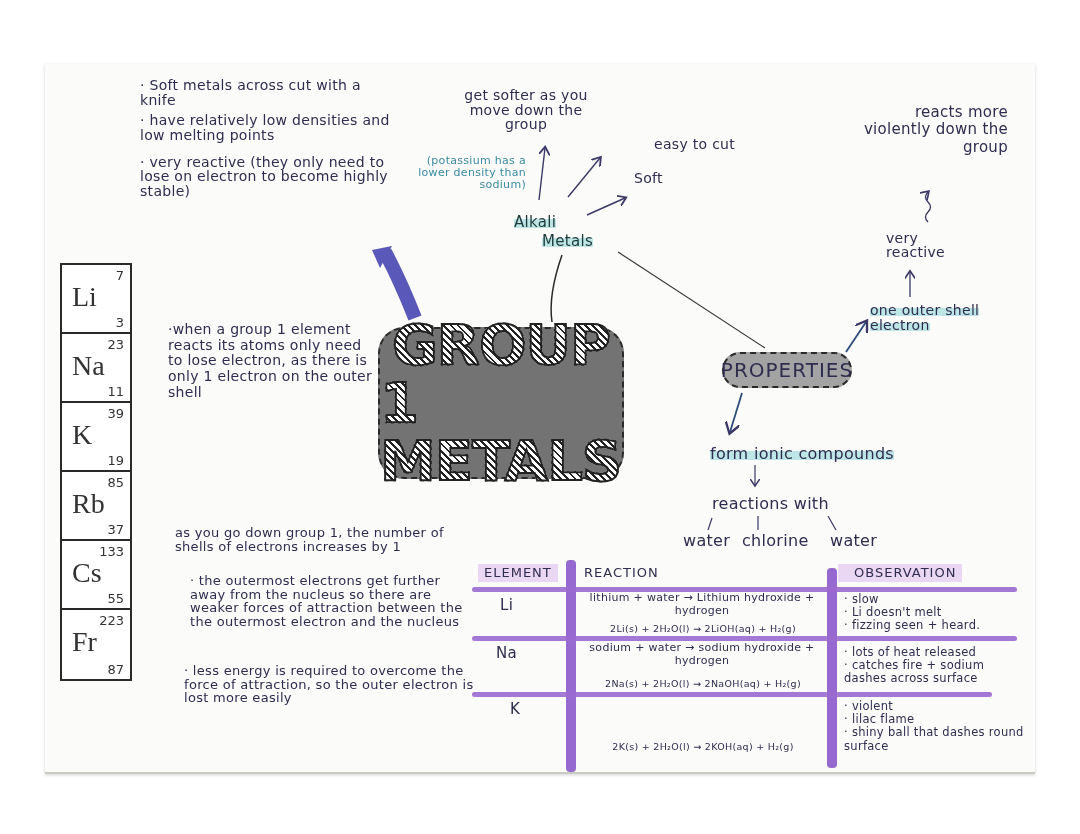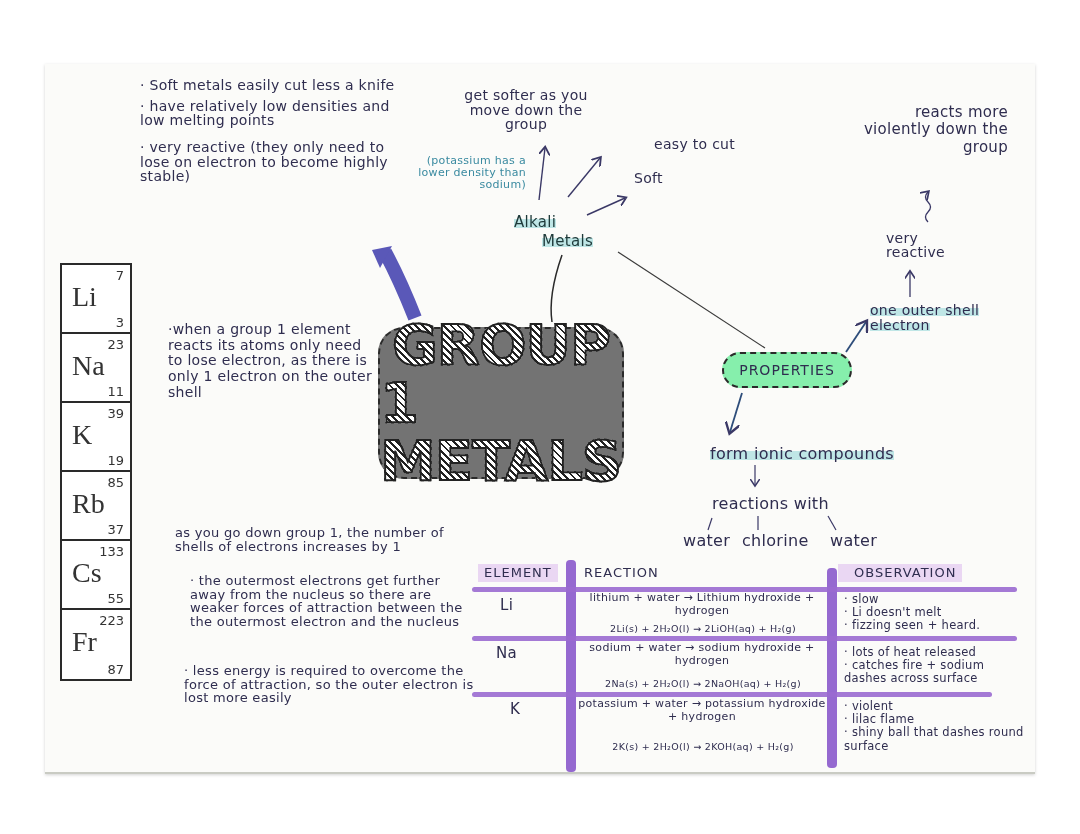--- a/index.html
+++ b/index.html
@@ -41,21 +41,21 @@
     -webkit-text-stroke: 2px #222;
     background: repeating-linear-gradient(45deg, #222 0 2px, #fff 2px 5px);
     -webkit-background-clip: text; background-clip: text;
     letter-spacing: -1px;
   }
 
   .props-cloud {
     left: 722px; top: 352px; width: 130px; height: 36px;
     border: 2px dashed #2a2a2a; border-radius: 18px;
     display: flex; align-items: center; justify-content: center;
-    font-size: 14px; letter-spacing: 1px; background: #86efac;
+    font-size: 20px; letter-spacing: 1px; background: #a3a3a3;
   }
 
   
   .rtable { left: 472px; top: 560px; width: 550px; height: 212px; }
   .rt-head { position: absolute; top: 4px; font-size: 13px; letter-spacing: 1px; padding: 2px 6px; }
   .rt-hline { position: absolute; height: 5px; background: #9a6ad0; border-radius: 3px; opacity: 0.9; }
   .rt-vline { position: absolute; width: 10px; background: #8c5ccc; border-radius: 4px; opacity: 0.92; }
   .rt-el { position: absolute; font-size: 15px; }
   .rt-rx { position: absolute; font-size: 11px; text-align: center; width: 248px; line-height: 1.15; }
   .rt-eq { position: absolute; font-size: 9.5px; width: 250px; text-align: center; }
@@ -96,21 +96,21 @@
 
   <path d="M755,465 L755,485" stroke="#3a3866" stroke-width="1.2" fill="none" marker-end="url(#ah)"></path>
 
   <path d="M712,518 L708,530" stroke="#3a3866" stroke-width="1.2"></path>
   <path d="M758,516 L758,530" stroke="#3a3866" stroke-width="1.2"></path>
   <path d="M828,516 L836,530" stroke="#3a3866" stroke-width="1.2"></path>
 
 </svg>
 
 <div class="abs hand note bullet-list" style="left:140px; top:78px; width:260px;">
-  <p>· Soft metals easily cut less a knife</p>
+  <p>· Soft metals across cut with a knife</p>
   <p>· have relatively low densities and low melting points</p>
   <p style="margin-top:12px;">· very reactive (they only need to lose on electron to become highly stable)</p>
 </div>
 
 <div class="abs ptable">
   <div class="pcell">
     <span class="psym">Li</span>
     <span class="pmass">7</span>
     <span class="pnum">3</span>
   </div>
@@ -195,18 +195,17 @@
 · Li doesn't melt
 · fizzing seen + heard.</div>
 
   <div class="rt-el" style="left:24px; top:86px;">Na</div>
   <div class="rt-rx" style="left:106px; top:82px;">sodium + water → sodium hydroxide + hydrogen</div>
   <div class="rt-eq" style="left:106px; top:119px;">2Na(s) + 2H₂O(l) → 2NaOH(aq) + H₂(g)</div>
   <div class="rt-obs" style="left:372px; top:86px; white-space:pre-line;">· lots of heat released
 · catches fire + sodium dashes across surface</div>
 
   <div class="rt-el" style="left:38px; top:142px;">K</div>
-  <div class="rt-rx" style="left:106px; top:138px;">potassium + water → potassium hydroxide + hydrogen</div>
   <div class="rt-eq" style="left:106px; top:182px;">2K(s) + 2H₂O(l) → 2KOH(aq) + H₂(g)</div>
   <div class="rt-obs" style="left:372px; top:140px; white-space:pre-line;">· violent
 · lilac flame
 · shiny ball that dashes round surface</div>
 </div>
 
 </body></html>

